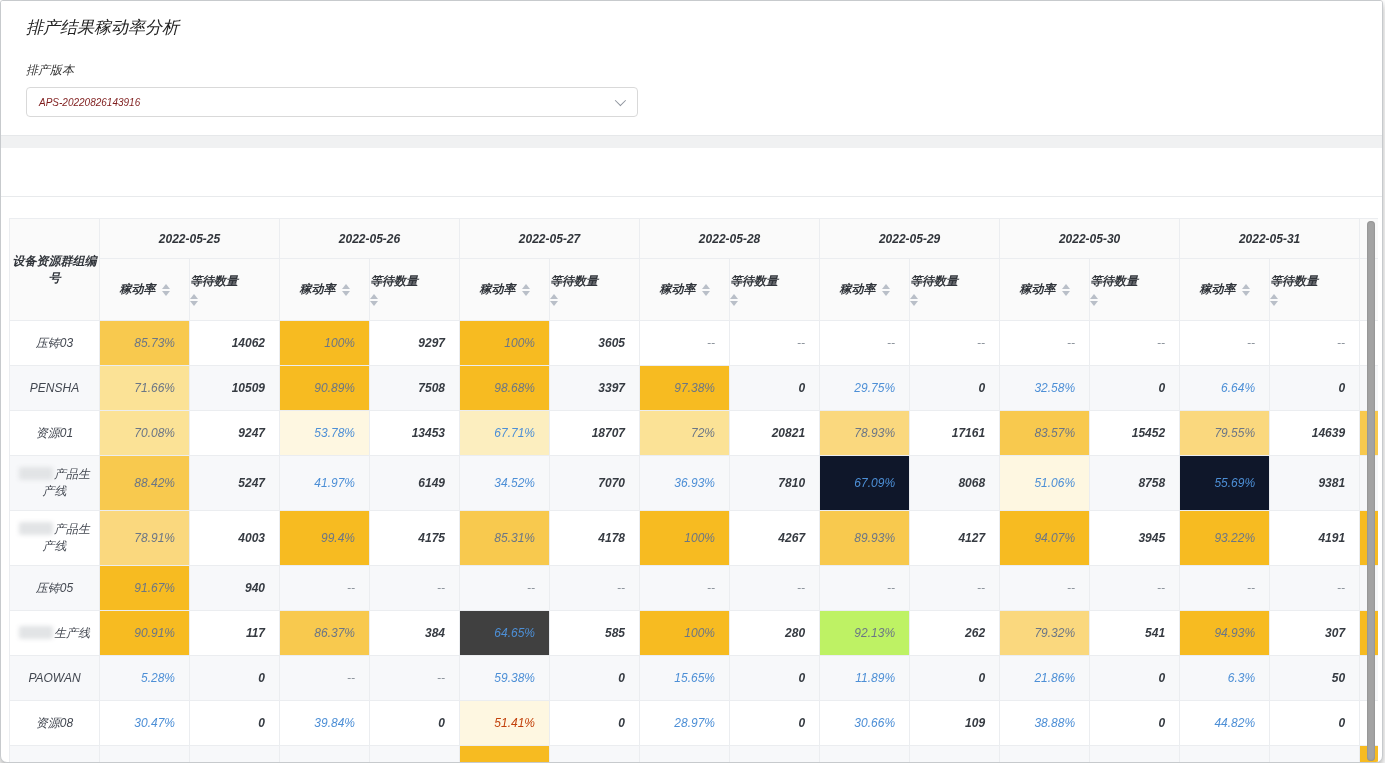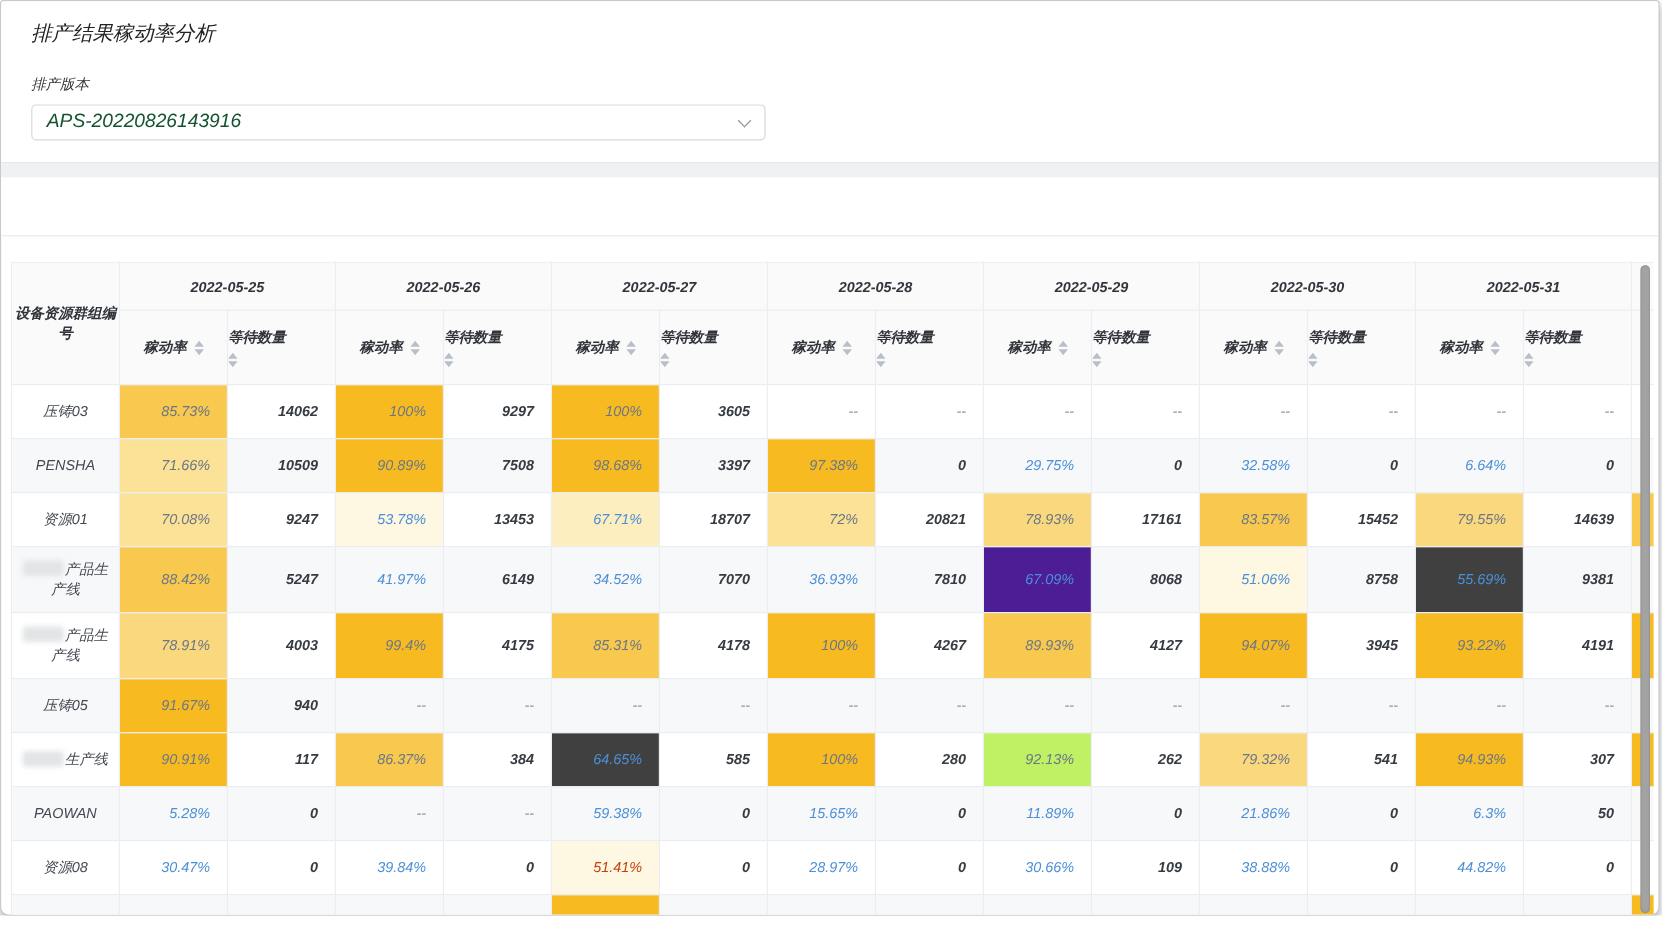--- a/index.html
+++ b/index.html
@@ -17,21 +17,21 @@
   
   .top-section { height:134px; background:#fff; }
   .page-title { font-size:17px; font-weight:500; color:#222; padding:15px 0 0 25px; }
   .filter-label { font-size:12px; color:#333; padding:23px 0 0 25px; }
   .select-box {
     margin:8px 0 0 25px; width:612px; height:30px;
     border:1px solid #d9d9d9; border-radius:4px; background:#fff;
     display:flex; align-items:center; justify-content:space-between;
     padding:0 14px 0 12px; cursor:pointer;
   }
-  .select-value { font-size:16px; color:#14532d; }
+  .select-value { font-size:10px; color:#7f1d1d; }
   .chev { width:8px; height:8px; border-right:1.5px solid #8f959e; border-bottom:1.5px solid #8f959e;
           transform:rotate(45deg) translateY(-2px); }
 
   .gray-band { height:13px; background:#f0f1f2; border-top:1px solid #e6e8ea; }
   .toolbar { height:49px; background:#fff; border-bottom:1px solid #e8eaec; }
 
   
   .table-viewport {
     position:relative; margin:21px 8px 0 8px;
     width:1369px; height:547px; overflow:hidden; background:#fff;
@@ -303,25 +303,25 @@
           <tr class="even tall">
             <td class="rowlabel"><span class="blur-chip"></span>产品生产线</td>
             <td class="ucell" style="background:#F8C94E;color:#6B7686;">88.42%</td>
             <td class="wcell">5247</td>
             <td class="ucell" style="color:#4D8FD6;">41.97%</td>
             <td class="wcell">6149</td>
             <td class="ucell" style="color:#4D8FD6;">34.52%</td>
             <td class="wcell">7070</td>
             <td class="ucell" style="color:#4D8FD6;">36.93%</td>
             <td class="wcell">7810</td>
-            <td class="ucell" style="background:#4c1d95;color:#4D8FD6;">67.09%</td>
+            <td class="ucell" style="background:#0f172a;color:#4D8FD6;">67.09%</td>
             <td class="wcell">8068</td>
             <td class="ucell" style="background:#FEF7E1;color:#4D8FD6;">51.06%</td>
             <td class="wcell">8758</td>
-            <td class="ucell" style="background:#404040;color:#4D8FD6;">55.69%</td>
+            <td class="ucell" style="background:#0f172a;color:#4D8FD6;">55.69%</td>
             <td class="wcell">9381</td>
             <td style=""></td>
           </tr>
           <tr class="odd tall">
             <td class="rowlabel"><span class="blur-chip"></span>产品生产线</td>
             <td class="ucell" style="background:#FAD87E;color:#6B7686;">78.91%</td>
             <td class="wcell">4003</td>
             <td class="ucell" style="background:#F7BB21;color:#6B7686;">99.4%</td>
             <td class="wcell">4175</td>
             <td class="ucell" style="background:#F8C94E;color:#6B7686;">85.31%</td>

